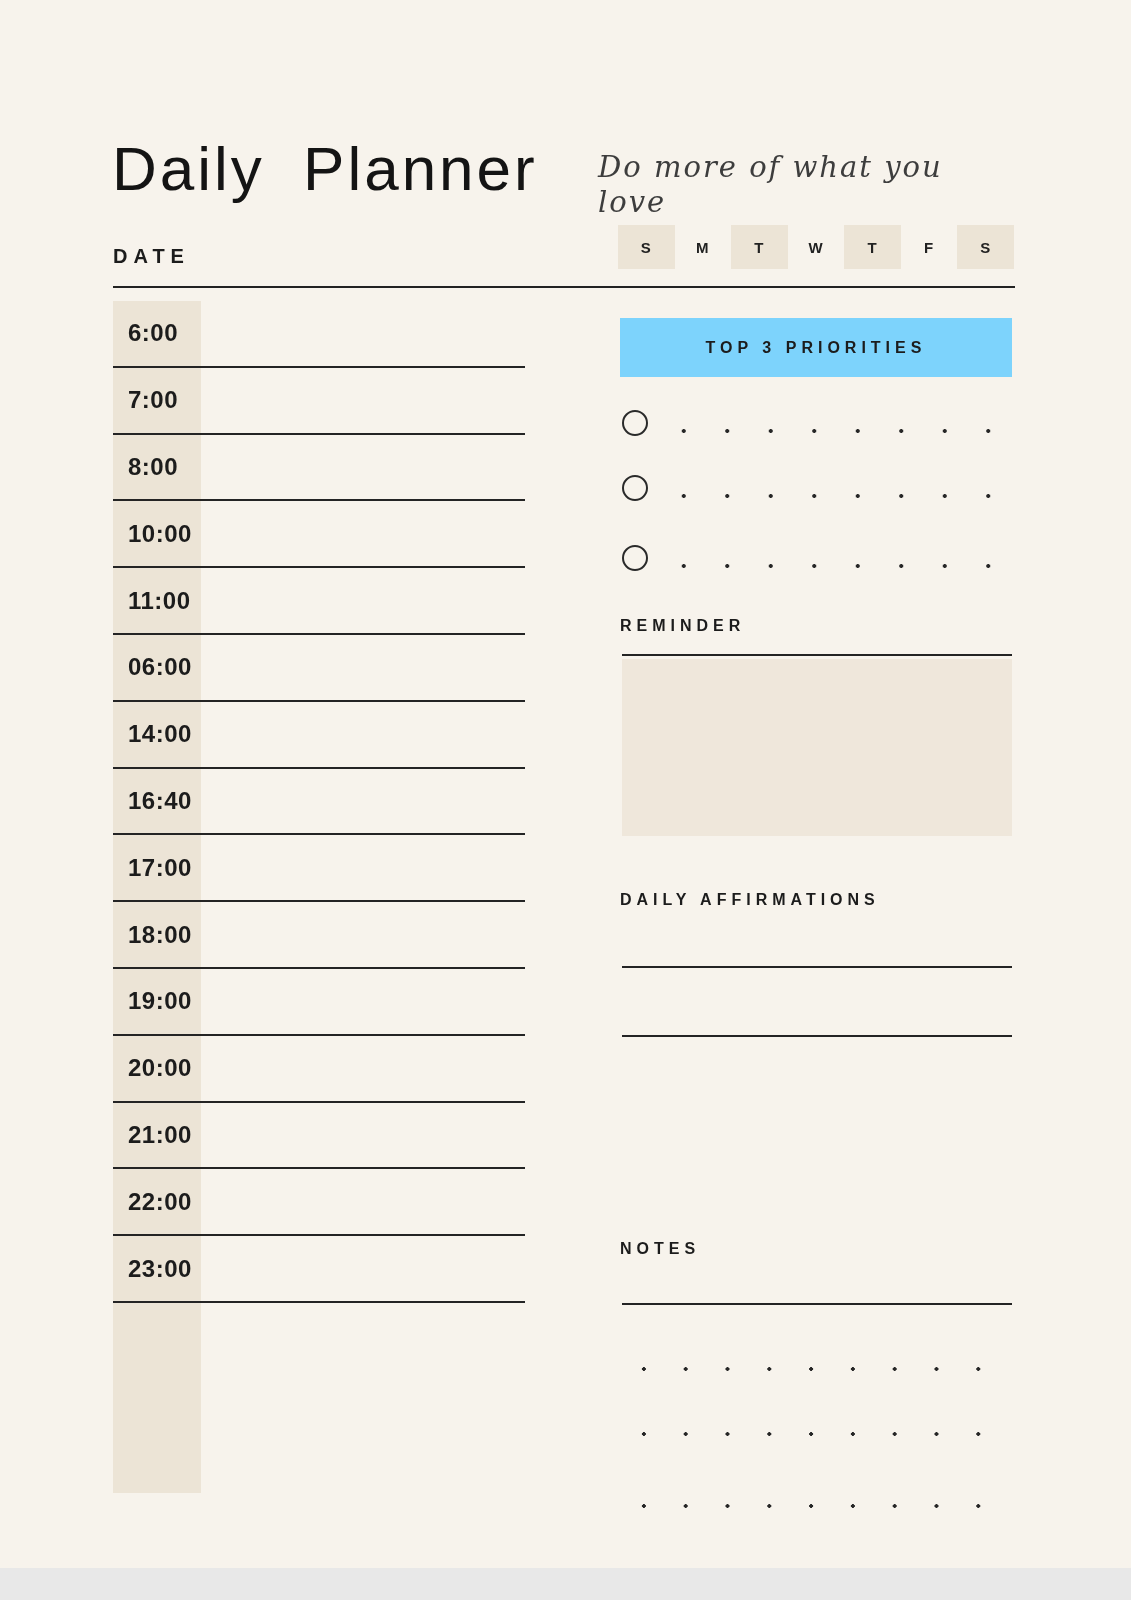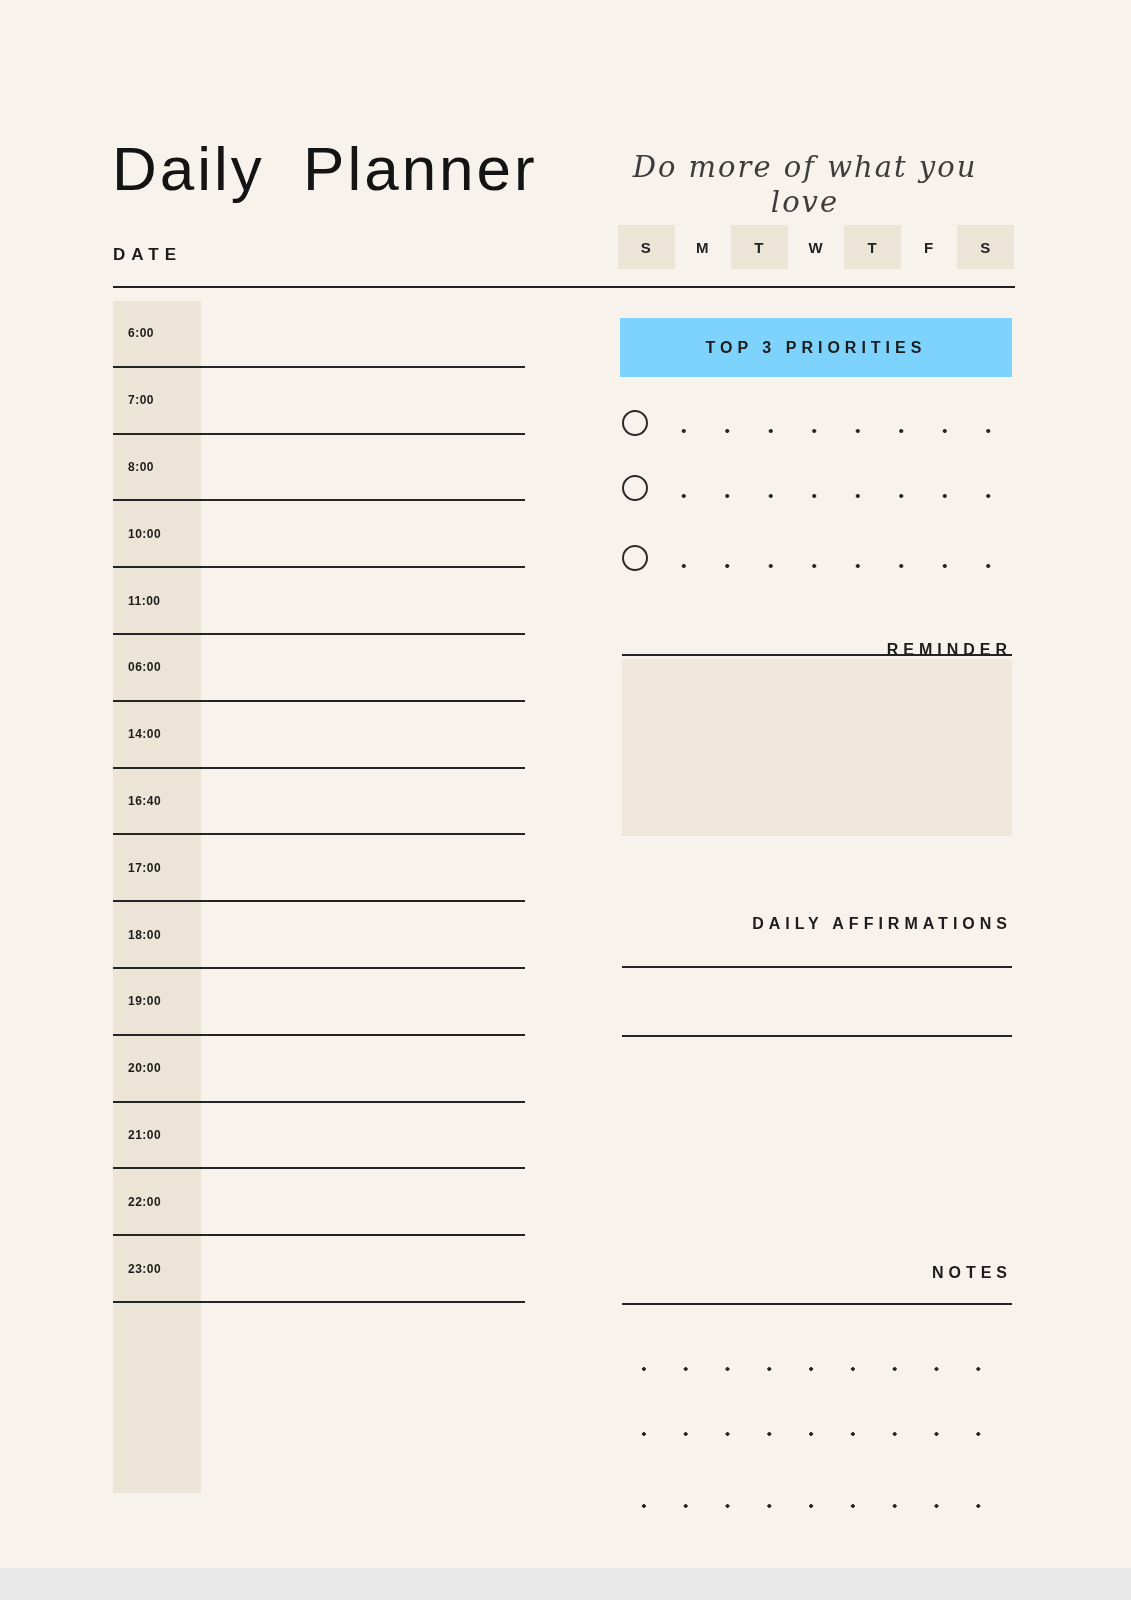--- a/index.html
+++ b/index.html
@@ -14,27 +14,27 @@
     margin:0 auto;
   }
   
   .title{
     position:absolute;left:112px;top:138px;
     font-size:62px;font-weight:400;letter-spacing:3px;word-spacing:18px;
     color:#141414;line-height:1;
   }
   .tagline{
     position:absolute;left:598px;top:150px;width:414px;
-    text-align:center;
+    text-align:left;
     font-family:"DejaVu Serif",serif;font-style:italic;
     font-size:29px;letter-spacing:2px;color:#3d3d3d;line-height:1.2;
   }
   .date-label{
     position:absolute;left:113px;top:245px;
-    font-size:17px;font-weight:600;letter-spacing:6px;color:#1c1c1c;
+    font-size:20px;font-weight:600;letter-spacing:6px;color:#1c1c1c;
   }
   .full-rule{
     position:absolute;left:113px;top:286px;width:902px;height:2px;
     background:#222222;
   }
   
   .days{
     position:absolute;left:618px;top:225px;width:396px;height:44px;
     display:flex;
   }
@@ -51,27 +51,27 @@
   .schedule{
     position:absolute;left:113px;top:301px;width:412px;
   }
   .slot{
     box-sizing:border-box;height:66.8px;
     border-bottom:2px solid #242424;
     display:flex;align-items:center;
   }
   .slot .time{
     padding-left:15px;
-    font-size:12px;font-weight:600;letter-spacing:0.5px;color:#1c1c1c;
+    font-size:24px;font-weight:600;letter-spacing:0.5px;color:#1c1c1c;
   }
   
   .sec-heading{
     position:absolute;left:620px;width:392px;
-    text-align:right;
-    font-size:16px;font-weight:600;letter-spacing:5px;color:#1c1c1c;margin-top:24px;
+    text-align:left;
+    font-size:16px;font-weight:600;letter-spacing:5px;color:#1c1c1c;
   }
   .prio-header{
     position:absolute;left:620px;top:318px;width:392px;height:59px;
     background:#7dd3fc;
     display:flex;align-items:center;justify-content:center;
     font-size:16px;font-weight:600;letter-spacing:5px;color:#1c1c1c;
   }
   .prio-row{
     position:absolute;left:622px;width:390px;height:27px;
     display:flex;align-items:flex-end;

